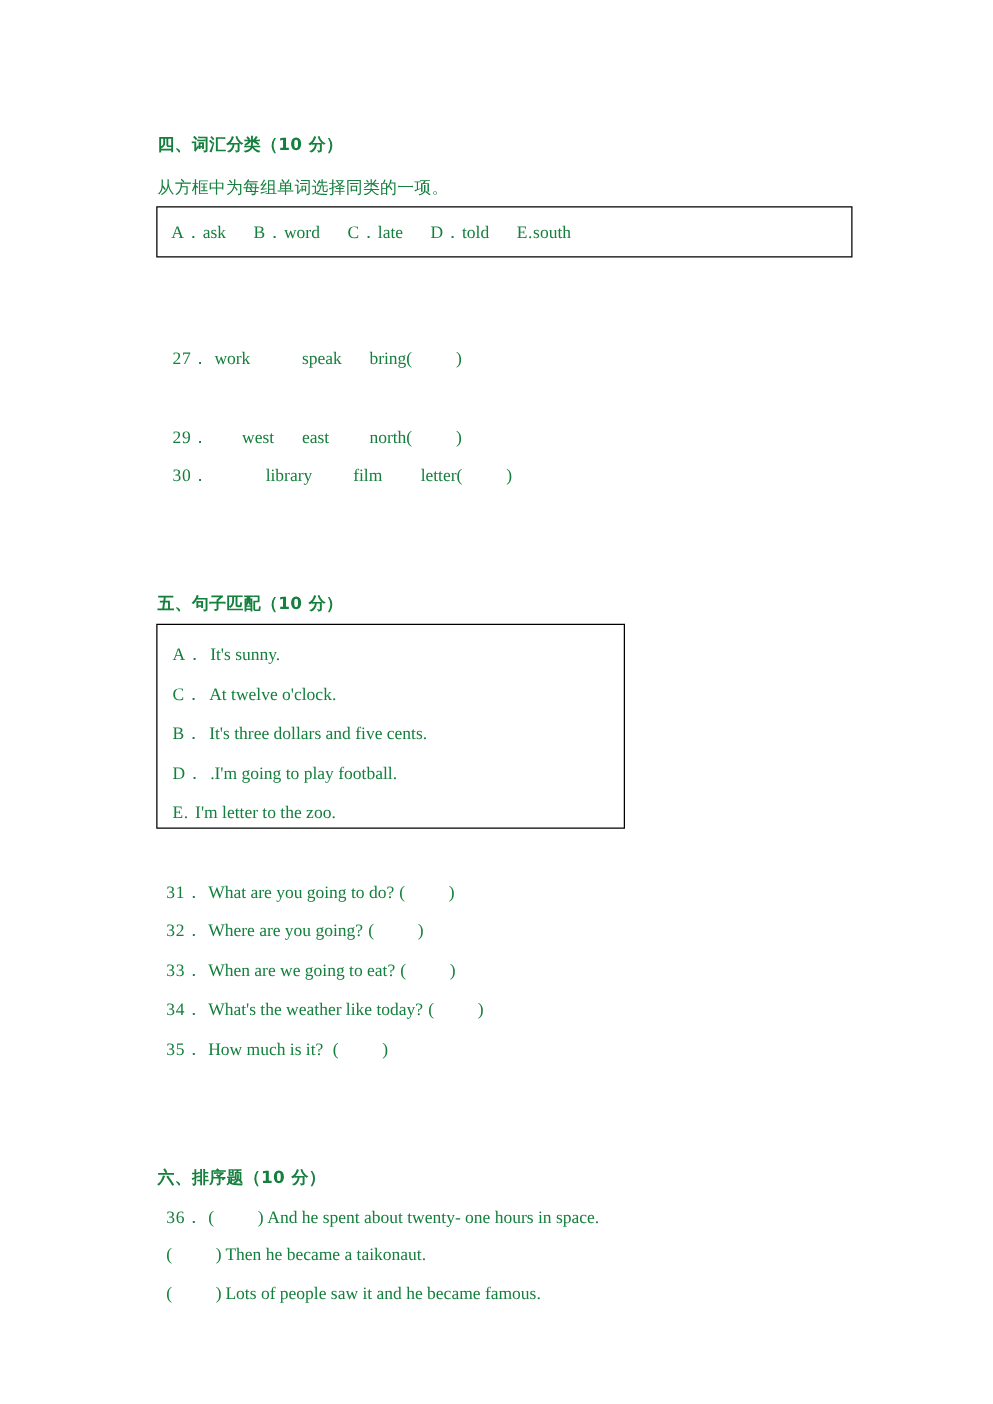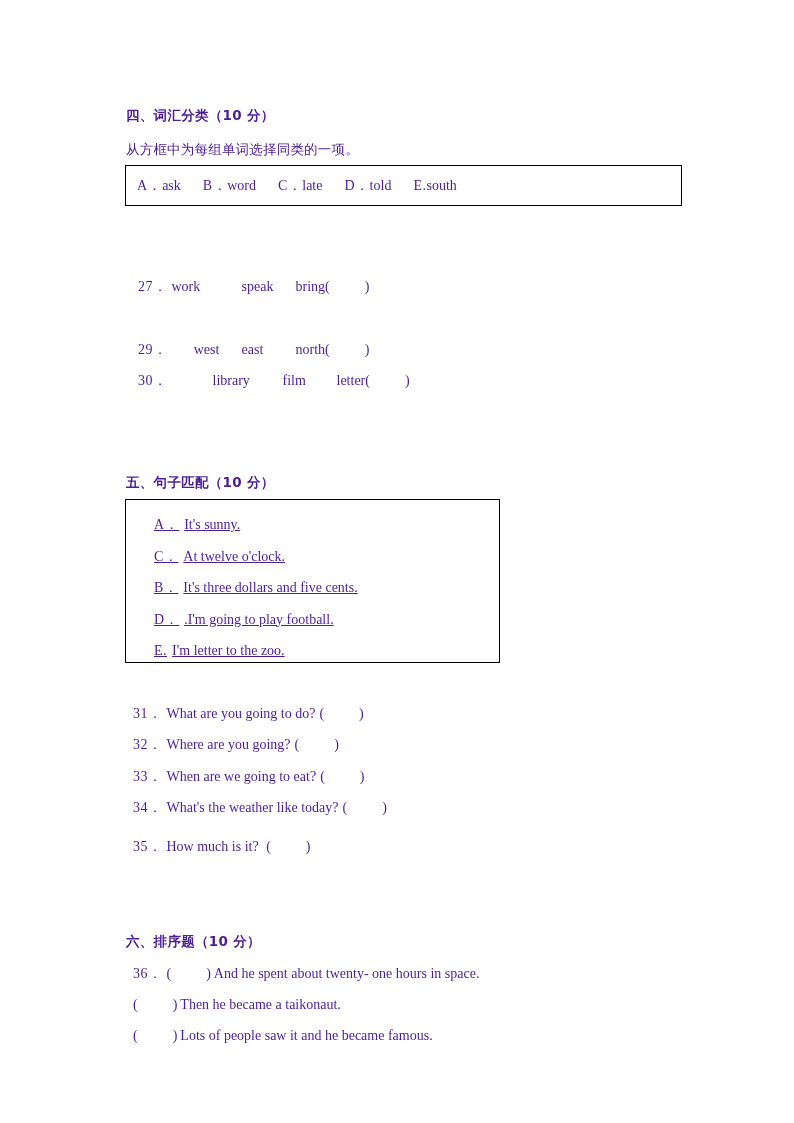--- a/index.html
+++ b/index.html
@@ -7,21 +7,21 @@
     padding: 0;
     background: #ffffff;
   }
   .page {
     position: relative;
     width: 794px;
     height: 1123px;
     background: #ffffff;
     overflow: hidden;
     font-family: "Liberation Serif", "DejaVu Serif", serif;
-    color: #4c1d95;
+    color: #15803d;
   }
 
   
   .section-heading {
     position: absolute;
     font-family: "DejaVu Sans", "Liberation Sans", sans-serif;
     font-weight: bold;
     font-size: 13.5px;
     letter-spacing: 0.3px;
     white-space: nowrap;
@@ -52,24 +52,23 @@
   .box-inline-row .opt {
     display: inline-block;
     margin-right: 22px;
   }
   .box-inline-row .opt .letter {
     letter-spacing: 0.5px;
   }
 
   .box-stacked {
     position: absolute;
-    left: 28px;
+    left: 12px;
     top: 9px;
     right: 8px;
-    text-decoration: underline;
   }
   .box-stacked .opt-line {
     font-family: "Liberation Serif", "DejaVu Serif", serif;
     font-size: 14px;
     line-height: 31.5px;
     white-space: nowrap;
   }
   .box-stacked .opt-line .letter {
     letter-spacing: 0.5px;
     margin-right: 5px;
@@ -140,21 +139,21 @@
   </div>
   <div class="q-line" style="left:133px; top:736px;">
     <span class="q-num">32．</span><span>Where are you going?</span><span class="blank-paren" style="margin-left:4px;">(          )</span>
   </div>
   <div class="q-line" style="left:133px; top:768px;">
     <span class="q-num">33．</span><span>When are we going to eat?</span><span class="blank-paren" style="margin-left:4px;">(          )</span>
   </div>
   <div class="q-line" style="left:133px; top:799px;">
     <span class="q-num">34．</span><span>What's the weather like today?</span><span class="blank-paren" style="margin-left:4px;">(          )</span>
   </div>
-  <div class="q-line" style="left:133px; top:831px;margin-top:7px;">
+  <div class="q-line" style="left:133px; top:831px;">
     <span class="q-num">35．</span><span>How much is it?</span><span class="blank-paren" style="margin-left:4px;"> (          )</span>
   </div>
 
   <div class="section-heading" style="left:126px; top:933px;">六、排序题（10 分）</div>
 
   <div class="q-line" style="left:133px; top:965px;">
     <span class="q-num">36．</span><span class="blank-paren">(          )</span><span style="margin-left:3px;text-align:center;">And he spent about twenty- one hours in space.</span>
   </div>
   <div class="q-line" style="left:133px; top:997px;">
     <span class="blank-paren">(          )</span><span style="margin-left:3px;">Then he became a taikonaut.</span>

